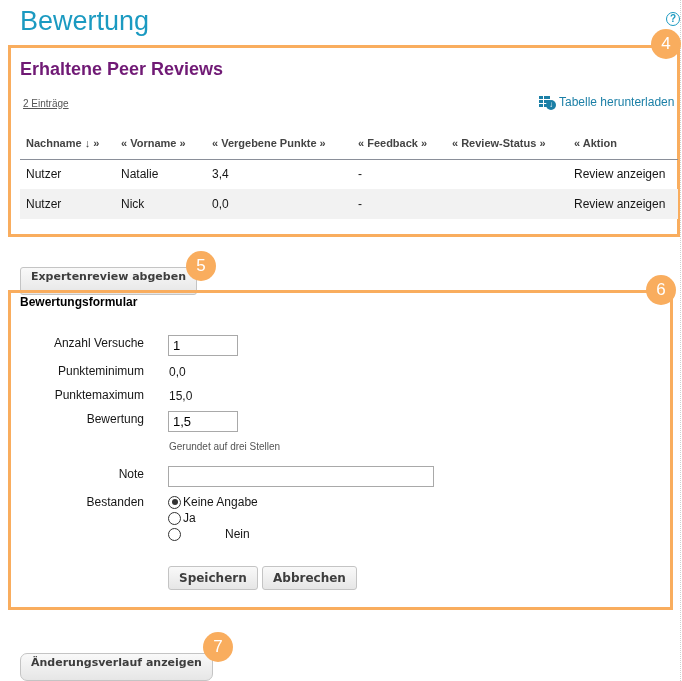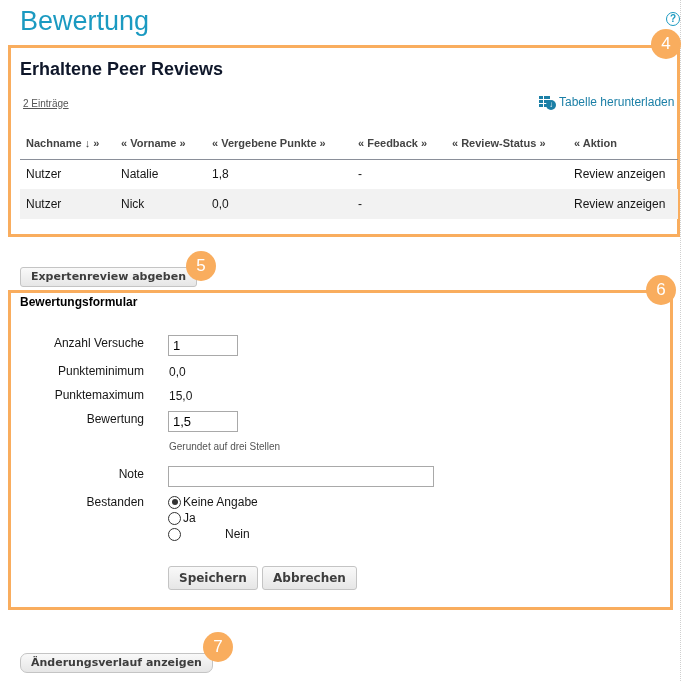--- a/index.html
+++ b/index.html
@@ -8,37 +8,37 @@
 
   .page-title { position: absolute; left: 20px; top: 6px; font-size: 27px; color: #1b9ac1; font-weight: normal; }
   .help-icon { position: absolute; left: 666px; top: 12px; width: 14px; height: 14px; border: 1.5px solid #1b9ac1; border-radius: 50%;
     color: #1b9ac1; font-size: 10px; font-weight: bold; text-align: center; line-height: 11px; }
   .right-dots { position: absolute; left: 680px; top: 0; width: 1px; height: 681px; border-left: 1px dotted #cfcfcf; }
 
   .callout { position: absolute; border: 3px solid #f9ad5e; }
   .badge { position: absolute; width: 30px; height: 30px; border-radius: 50%; background: #f9ad5e; color: #fff;
     font-size: 17px; text-align: center; line-height: 30px; }
 
-  .sec-title { position: absolute; left: 20px; top: 59px; font-size: 18px; color: #0f172a; }
+  .sec-title { position: absolute; left: 20px; top: 59px; font-size: 18px; color: #701a75; }
   .entries { position: absolute; left: 23px; top: 98px; font-size: 10px; color: #555; text-decoration: underline; }
   .download { position: absolute; left: 539px; top: 95px; color: #1b7fa6; font-size: 12px; display: flex; align-items: center; white-space: nowrap; }
   .dl-icon { width: 17px; height: 13px; position: relative; margin-right: 3px; }
   .dl-icon .grid { position: absolute; left: 0; top: 0; width: 11px; height: 12px;
     background: repeating-linear-gradient(#1b7fa6 0 3px, transparent 3px 4px); }
   .dl-icon .grid::after { content: ""; position: absolute; left: 4px; top: 0; width: 1px; height: 12px; background: #fff; }
   .dl-icon .circ { position: absolute; left: 7px; top: 4px; width: 10px; height: 10px; border-radius: 50%; background: #1b7fa6;
     color: #fff; font-size: 8px; line-height: 10px; text-align: center; }
 
   table.reviews { position: absolute; left: 20px; top: 128px; width: 658px; border-collapse: collapse; }
   table.reviews th { text-align: left; font-size: 11px; font-weight: bold; color: #444; height: 31px; border-bottom: 1px solid #8a8f99; padding-left: 6px; white-space: nowrap; }
   table.reviews td { height: 30px; padding-left: 6px; font-size: 12px; color: #161616; }
   table.reviews tr.alt td { background: #f2f2f2; }
   .link { color: #1b7fa6; }
 
-  .btn { position: absolute; height: 20px; border: 1px solid #c4c4c4; border-radius: 3px;
+  .btn { position: absolute; height: 28px; border: 1px solid #c4c4c4; border-radius: 3px;
     background: linear-gradient(#f9f9f9, #e6e6e6); font-family: "DejaVu Sans", sans-serif; font-weight: bold; font-size: 11px; color: #3d3d3d;
     padding: 0 10px; line-height: 18px; white-space: nowrap; }
 
   .form-title { position: absolute; left: 20px; top: 295px; font-size: 12px; font-weight: bold; color: #000; }
   .lbl { position: absolute; right: 538px; font-size: 12px; color: #161616; text-align: right; white-space: nowrap; }
   .val { position: absolute; left: 169px; font-size: 12px; color: #161616; }
   .inp { position: absolute; left: 168px; height: 21px; border: 1px solid #a9a9a9; background: #fff; font-size: 13px; padding: 3px 4px; color: #000; font-family: "Liberation Sans", sans-serif; }
   .hint { position: absolute; left: 169px; top: 441px; font-size: 10px; color: #555; }
   .radio-row { position: absolute; left: 168px; display: flex; align-items: center; font-size: 12px; }
   .radio { width: 13px; height: 13px; border: 1px solid #333; border-radius: 50%; margin-right: 2px; position: relative; background: #fff; }
@@ -74,21 +74,21 @@
       <th style="width:146px;">« Vergebene Punkte »</th>
       <th style="width:94px;">« Feedback »</th>
       <th style="width:122px;">« Review-Status »</th>
       <th>« Aktion</th>
     </tr>
   </thead>
   <tbody>
     <tr>
       <td class="link">Nutzer</td>
       <td class="link">Natalie</td>
-      <td>1,8</td>
+      <td>3,4</td>
       <td>-</td>
       <td></td>
       <td class="link">Review anzeigen</td>
     </tr>
     <tr class="alt">
       <td class="link">Nutzer</td>
       <td class="link">Nick</td>
       <td>0,0</td>
       <td>-</td>
       <td></td>

